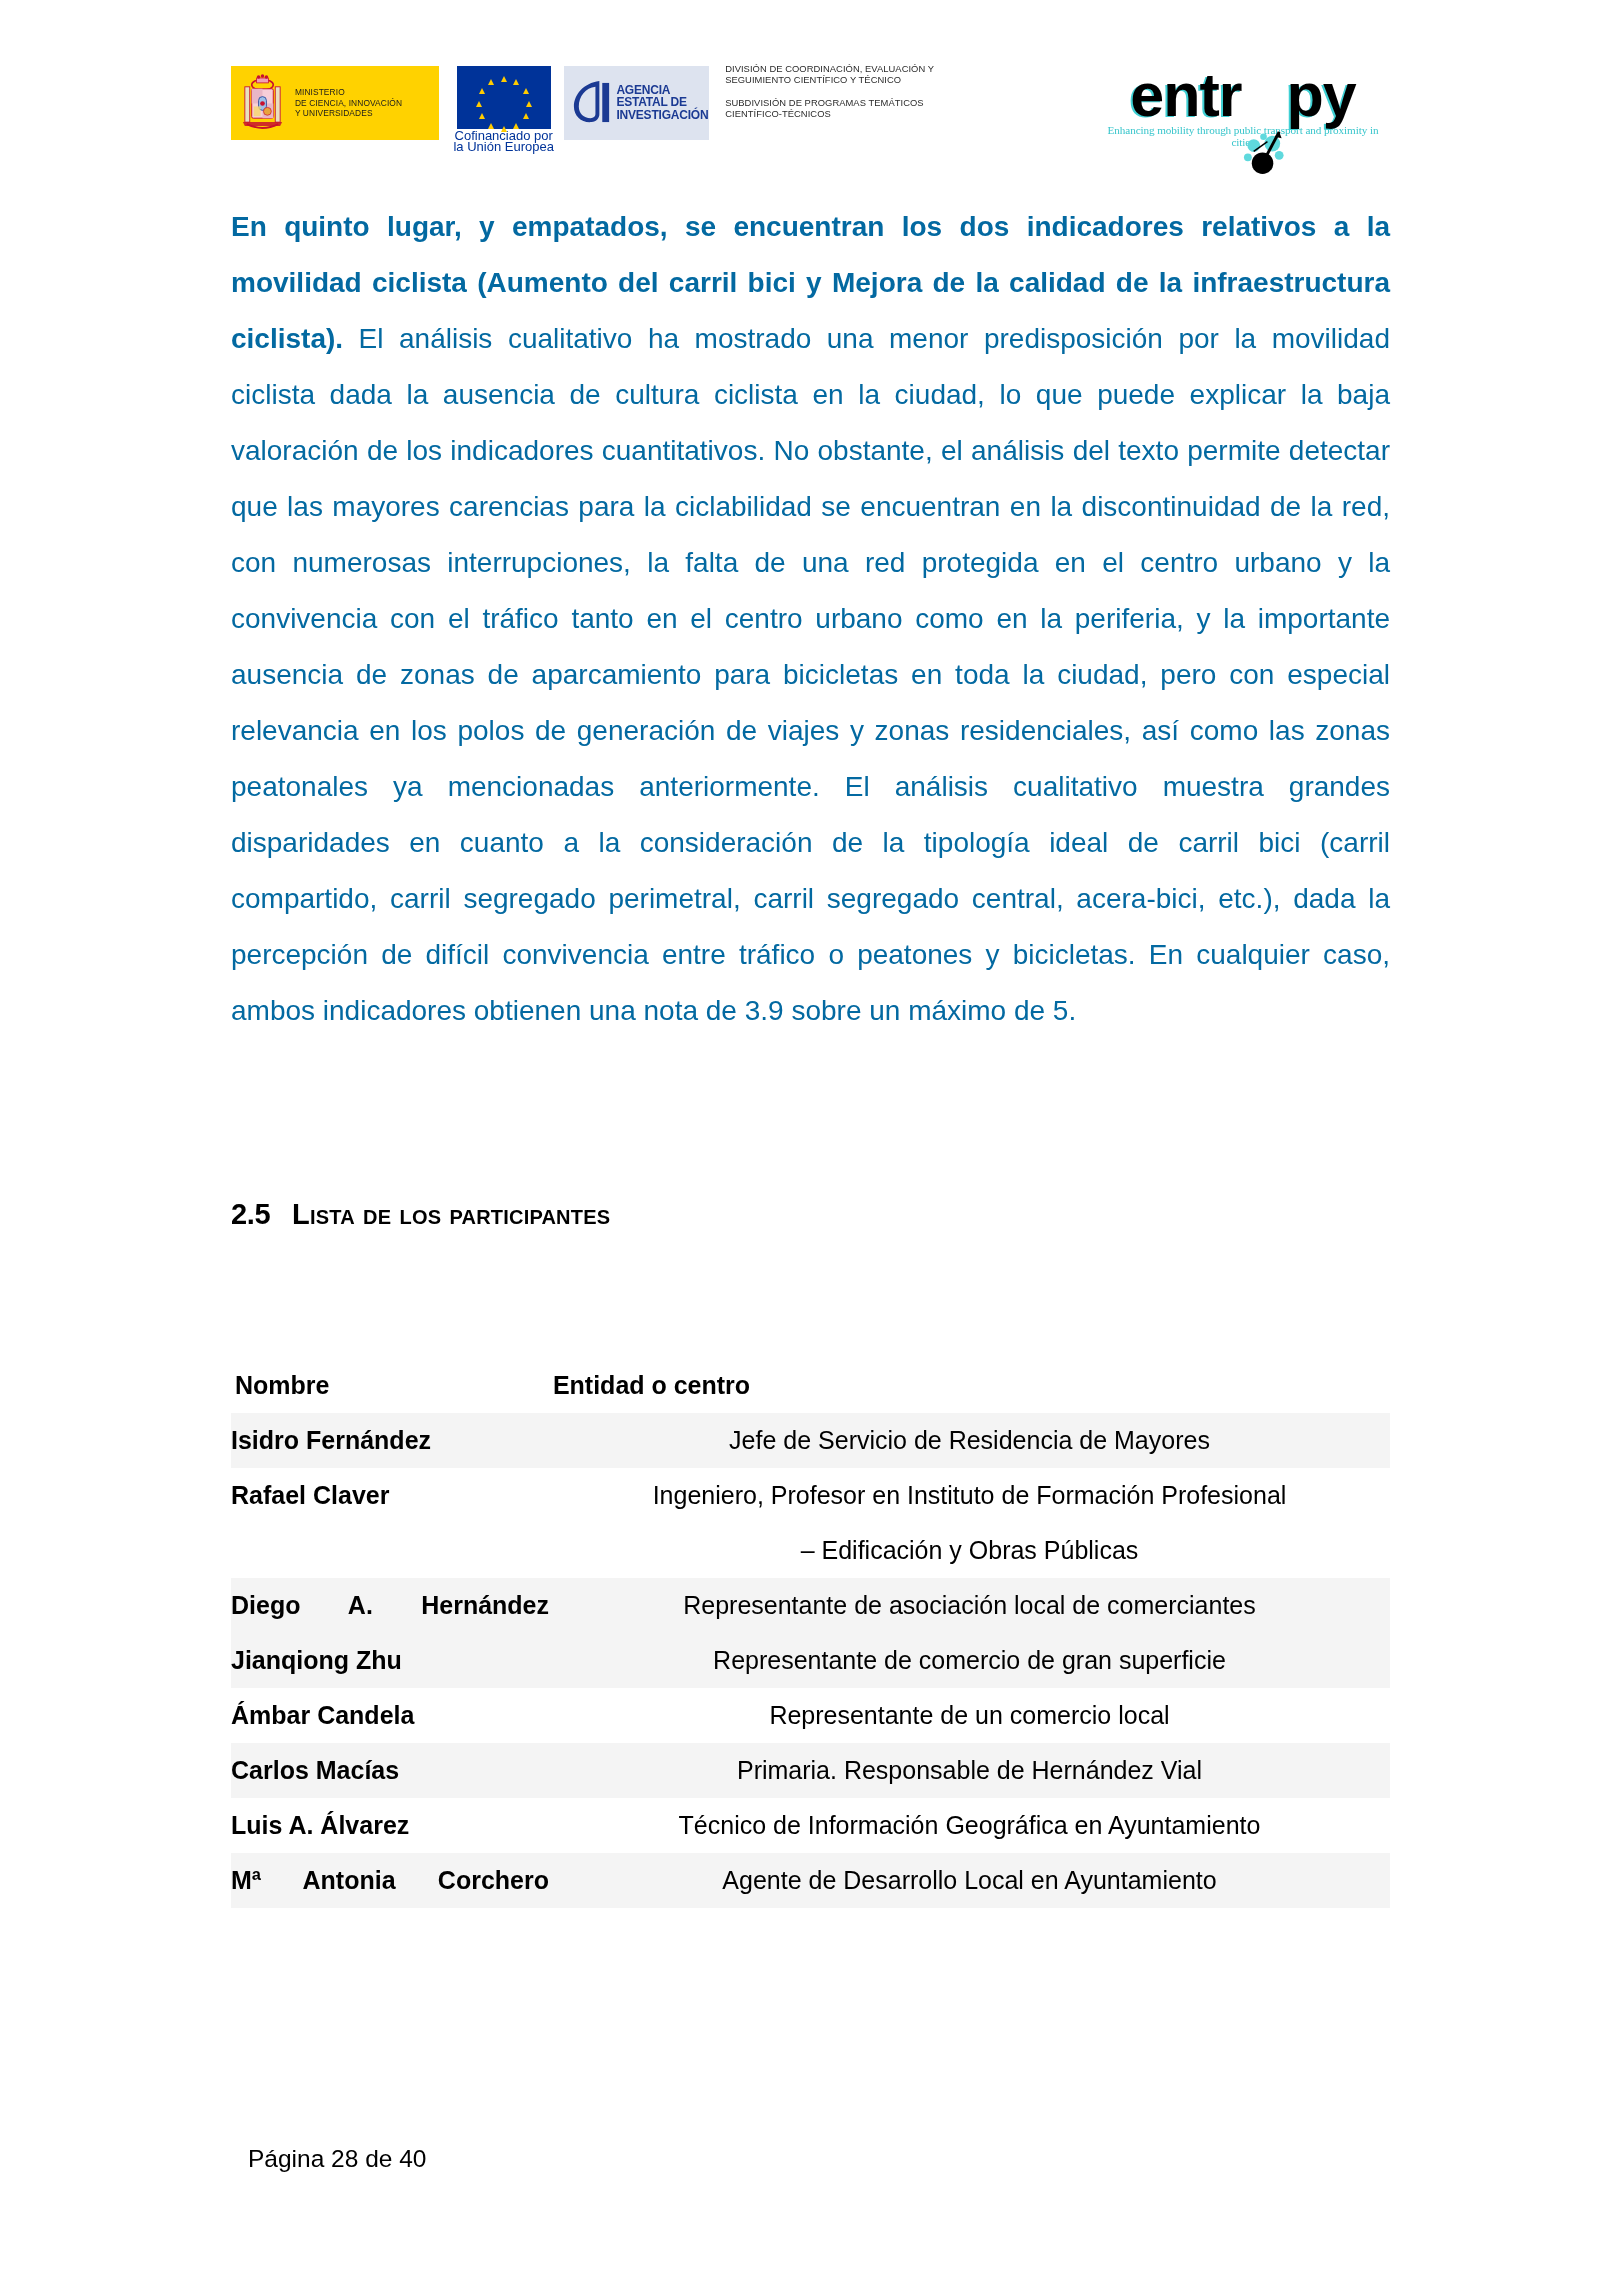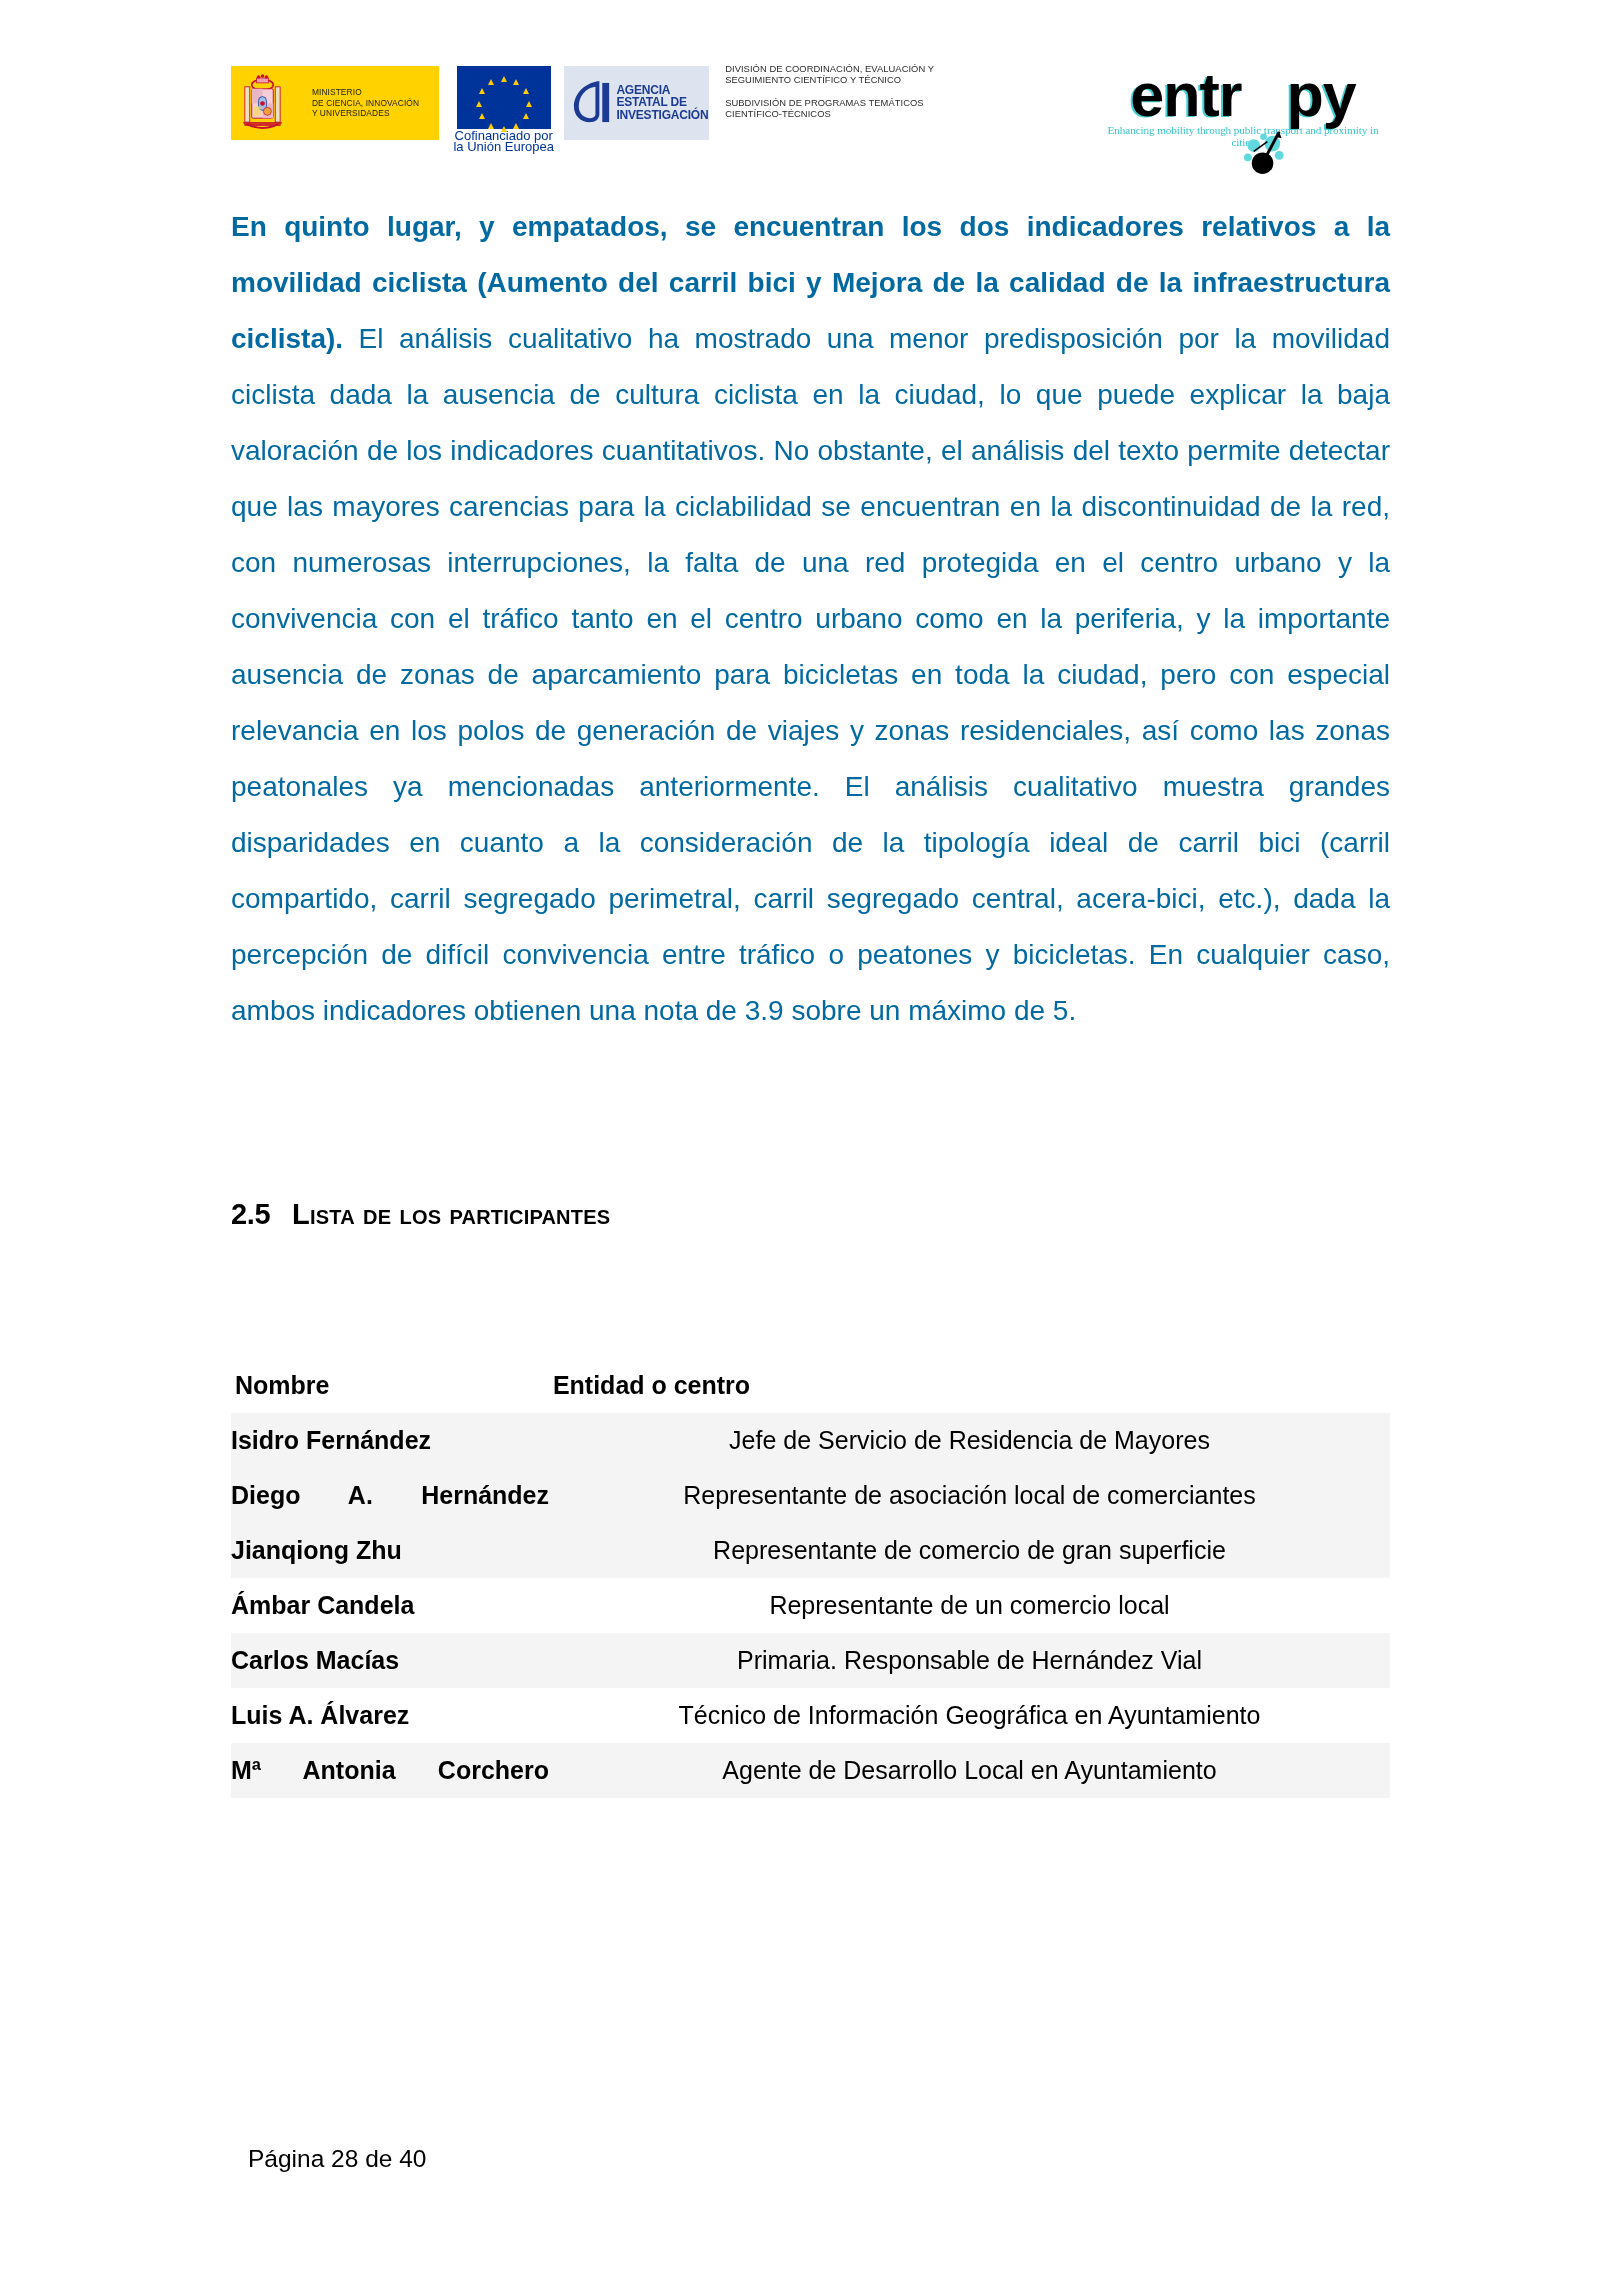--- a/index.html
+++ b/index.html
@@ -47,21 +47,21 @@
     height: 59px;
     position: relative;
     flex: 0 0 auto;
   }
   .ministerio-text {
     font-family: "Liberation Sans", sans-serif;
     font-size: 8.4px;
     line-height: 10.4px;
     color: #1b1b1b;
     letter-spacing: 0.1px;
-    margin-left: 24px;
+    margin-left: 7px;
     font-weight: 500;
   }
 
   
   .eu-wrap {
     width: 102px;
     margin-left: 13.7px;
     margin-top: 8.8px;
     text-align: center;
   }
@@ -367,20 +367,24 @@
       <tr>
         <th>Nombre</th>
         <th>Entidad o centro</th>
       </tr>
     </thead>
     <tbody>
       <tr class="shade">
         <td class="cell-name single">Isidro Fernández</td>
         <td class="cell-role"><span>Jefe de Servicio de Residencia de Mayores</span></td>
       </tr>
+      <tr class="plain">
+        <td class="cell-name single">Rafael Claver</td>
+        <td class="cell-role"><span>Ingeniero, Profesor en Instituto de Formación Profesional</span><span class="l2">– Edificación y Obras Públicas</span></td>
+      </tr>
       <tr class="shade">
         <td class="cell-name">Diego A. Hernández</td>
         <td class="cell-role"><span>Representante de asociación local de comerciantes</span></td>
       </tr>
       <tr class="shade">
         <td class="cell-name single">Jianqiong Zhu</td>
         <td class="cell-role"><span>Representante de comercio de gran superficie</span></td>
       </tr>
       <tr class="plain">
         <td class="cell-name single">Ámbar Candela</td>

